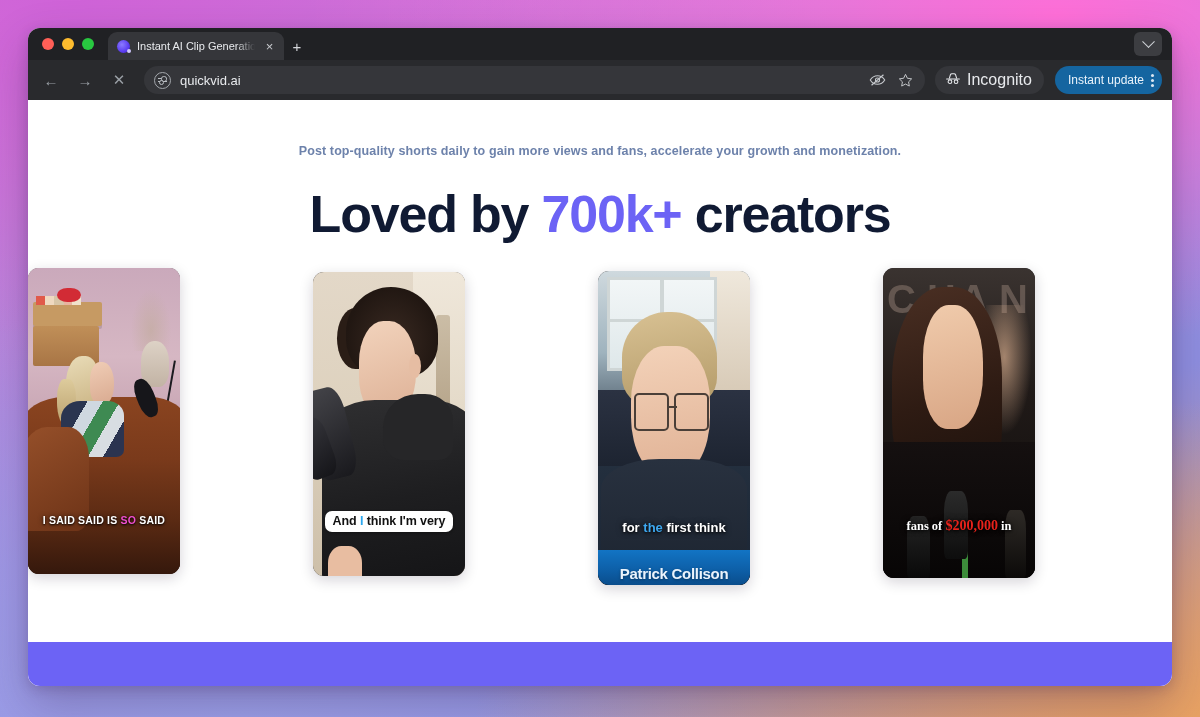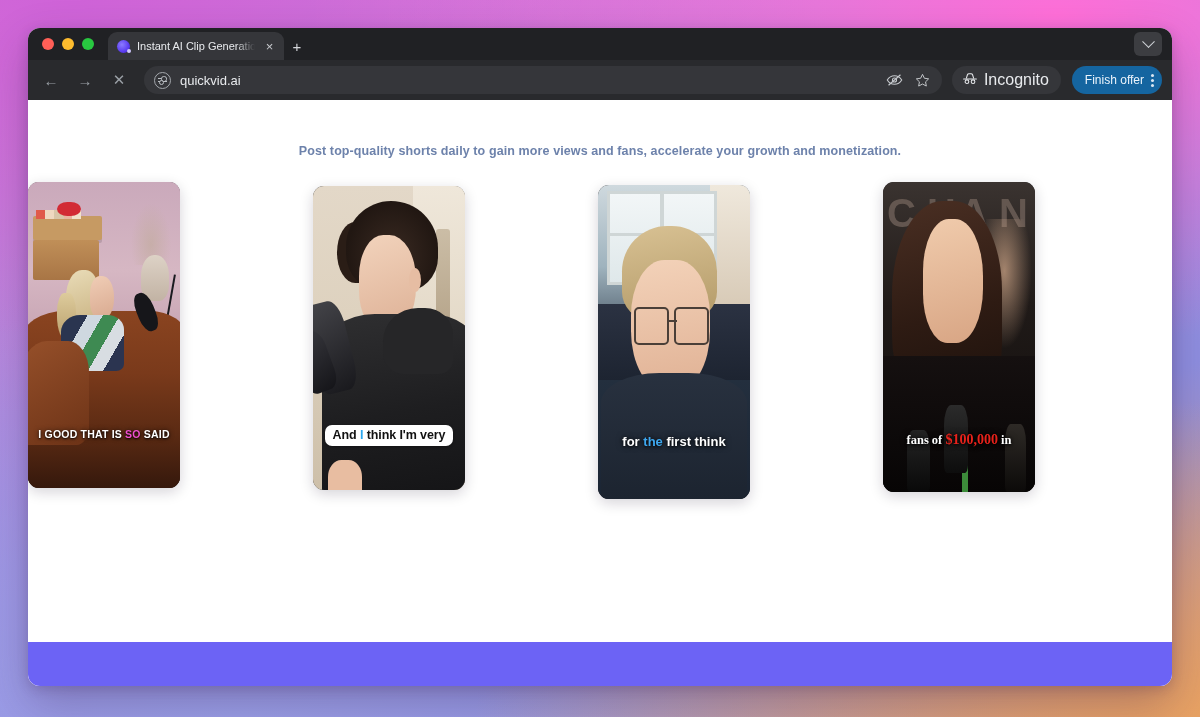--- a/index.html
+++ b/index.html
@@ -357,33 +357,36 @@
           <path d="M5.5 7.5l1.3-4.2c.3-.9 1-1.3 1.9-1.3h2.6c.9 0 1.6.4 1.9 1.3l1.3 4.2" stroke="#e8eaed" stroke-width="1.3" stroke-linecap="round"></path>
           <path d="M2 8.6h16" stroke="#e8eaed" stroke-width="1.3" stroke-linecap="round"></path>
           <circle cx="6.2" cy="12" r="2.3" stroke="#e8eaed" stroke-width="1.3"></circle>
           <circle cx="13.8" cy="12" r="2.3" stroke="#e8eaed" stroke-width="1.3"></circle>
         </svg>
       </span>
       <span>Incognito</span>
     </div>
 
     <div class="finish-update-btn">
-      <span>Finish offer</span>
+      <span>Instant update</span>
       <span class="kebab">
         <span></span>
           <span></span>
           <span></span>
       </span>
     </div>
   </div>
 
   <div class="page">
 
     <div class="subtitle">Post top-quality shorts daily to gain more views and fans, accelerate your growth and monetization.</div>
 
+    <h1 class="headline">
+      <span>Loved by </span><span class="accent">700k+</span><span> creators</span>
+    </h1>
 
     <div class="cards-row">
 
       <div class="card c1">
         <div class="shot">
           <div class="c1-bg"></div>
           <div class="c1-wall"></div>
           <div class="c1-branch"></div>
           <div class="c1-shelf"></div>
           <div class="c1-books"></div>
@@ -396,21 +399,21 @@
           <div class="c1-person">
             <div class="c1-hair"></div>
             <div class="c1-pony"></div>
             <div class="c1-face"></div>
             <div class="c1-shirt"></div>
           </div>
           <div class="c1-mic"></div>
           <div class="c1-chairarm"></div>
         </div>
         <div class="caption cap1">
-          <span>I GOOD THAT IS </span><span class="hl">SO</span><span> SAID</span>
+          <span>I SAID SAID IS </span><span class="hl">SO</span><span> SAID</span>
         </div>
       </div>
 
       <div class="card c2">
         <div class="shot">
           <div class="c2-bg"></div>
           <div class="c2-wall2"></div>
           <div class="c2-lamp"></div>
           <div class="c2-hair2"></div>
           <div class="c2-hair"></div>
@@ -437,20 +440,23 @@
           <div class="c3-sofa"></div>
           <div class="c3-hair"></div>
           <div class="c3-face"></div>
           <div class="c3-glassL"></div>
           <div class="c3-glassR"></div>
           <div class="c3-glassbridge"></div>
           <div class="c3-shirt"></div>
         </div>
         <div class="caption cap3">
           <span>for </span><span class="hl">the</span><span> first think</span>
+        </div>
+        <div class="c3-banner">
+          <div class="c3-banner-text">Patrick Collison</div>
         </div>
       </div>
 
       <div class="card c4">
         <div class="shot">
           <div class="c4-bg"></div>
           <div class="c4-letters">
               <span>C</span>
               <span>HA</span>
               <span>N</span>
@@ -458,21 +464,21 @@
           <div class="c4-bg-person"></div>
           <div class="c4-hair"></div>
           <div class="c4-face"></div>
           <div class="c4-body"></div>
           <div class="c4-green"></div>
           <div class="c4-mic2"></div>
           <div class="c4-mic1"></div>
           <div class="c4-mic3"></div>
         </div>
         <div class="caption cap4">
-          <span>fans of </span><span class="hl">$100,000</span><span> in</span>
+          <span>fans of </span><span class="hl">$200,000</span><span> in</span>
         </div>
       </div>
 
     </div>
 
     <div class="footer-band"></div>
   </div>
 </div>
 
 </body></html>

